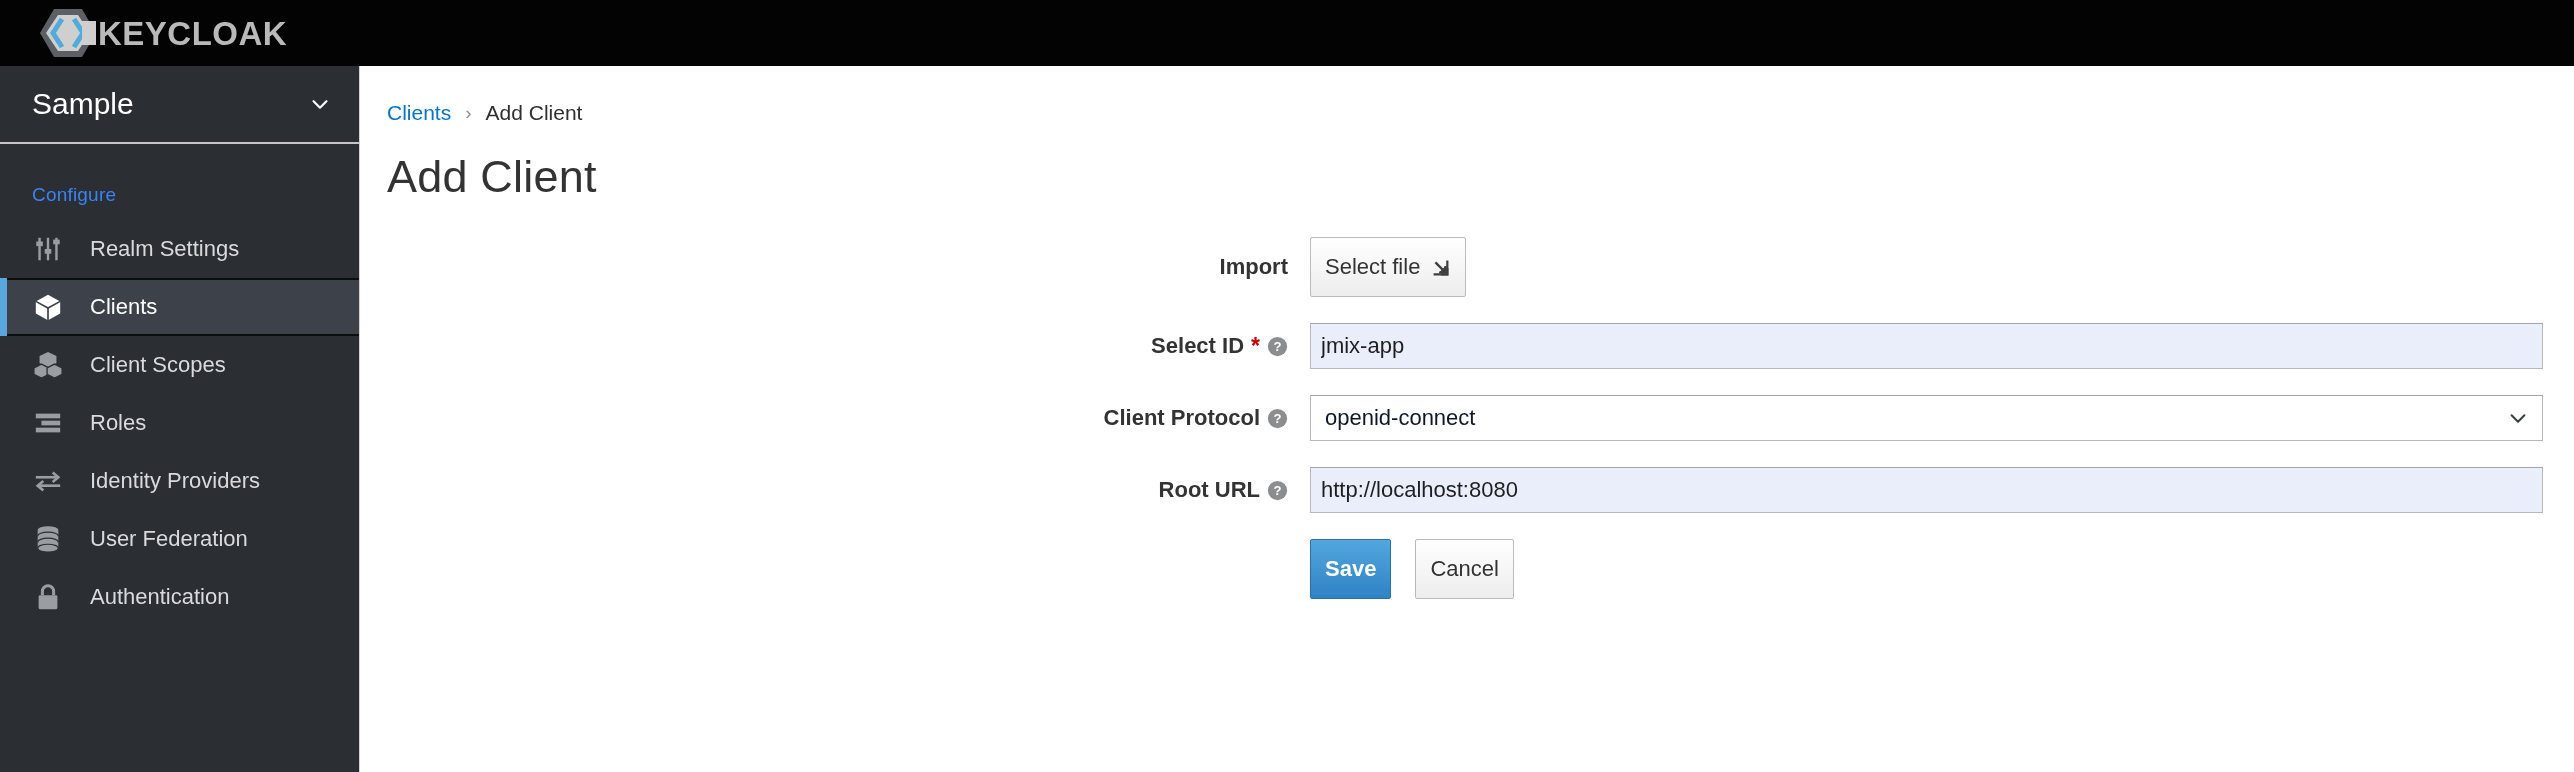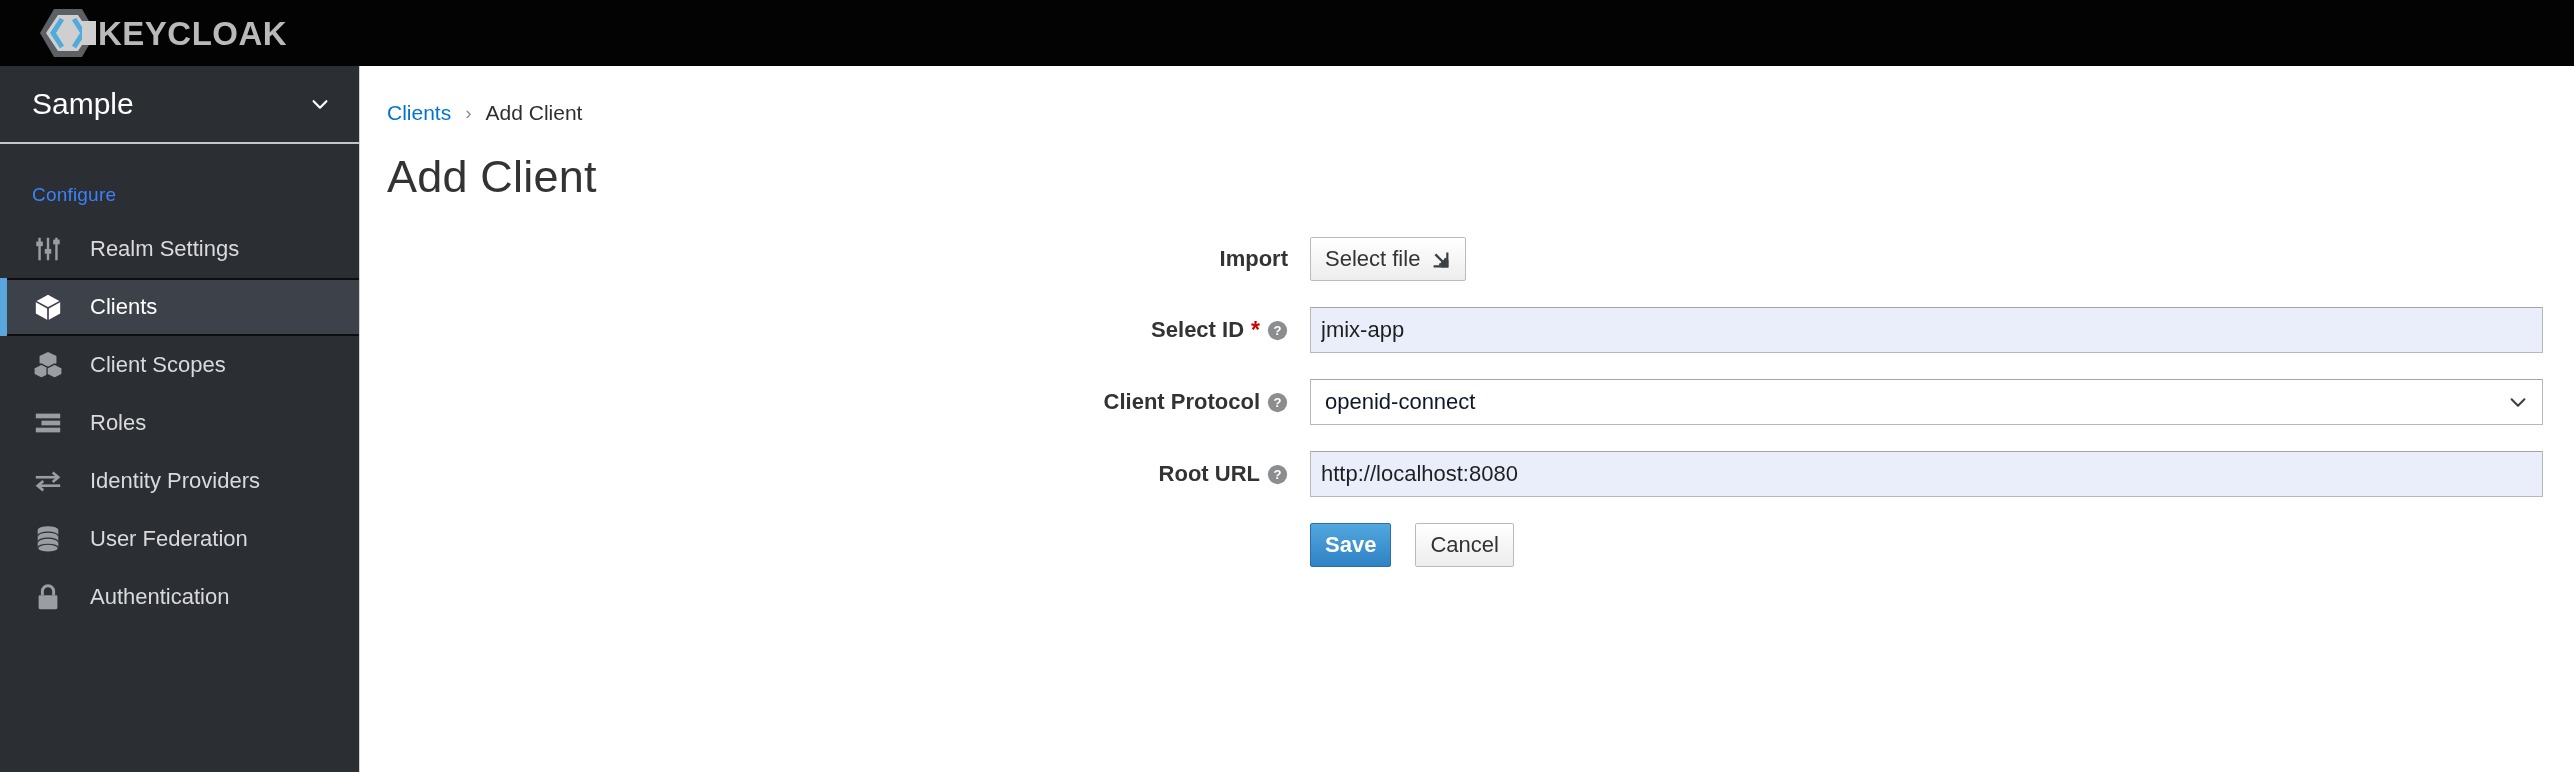--- a/index.html
+++ b/index.html
@@ -229,21 +229,21 @@
     right: 14px;
     top: 50%;
     transform: translateY(-50%);
     width: 22px; height: 22px;
     pointer-events: none;
   }
 
   .btn {
     font-family: "Liberation Sans", sans-serif;
     font-size: 22px;
-    height: 44px;
+    height: 60px;
     padding: 0 14px;
     cursor: pointer;
     border-radius: 2px;
     display: inline-flex;
     align-items: center;
     gap: 9px;
     line-height: 1;
   }
   .btn-default {
     background: linear-gradient(to bottom, #ffffff 0%, #ededed 100%);

